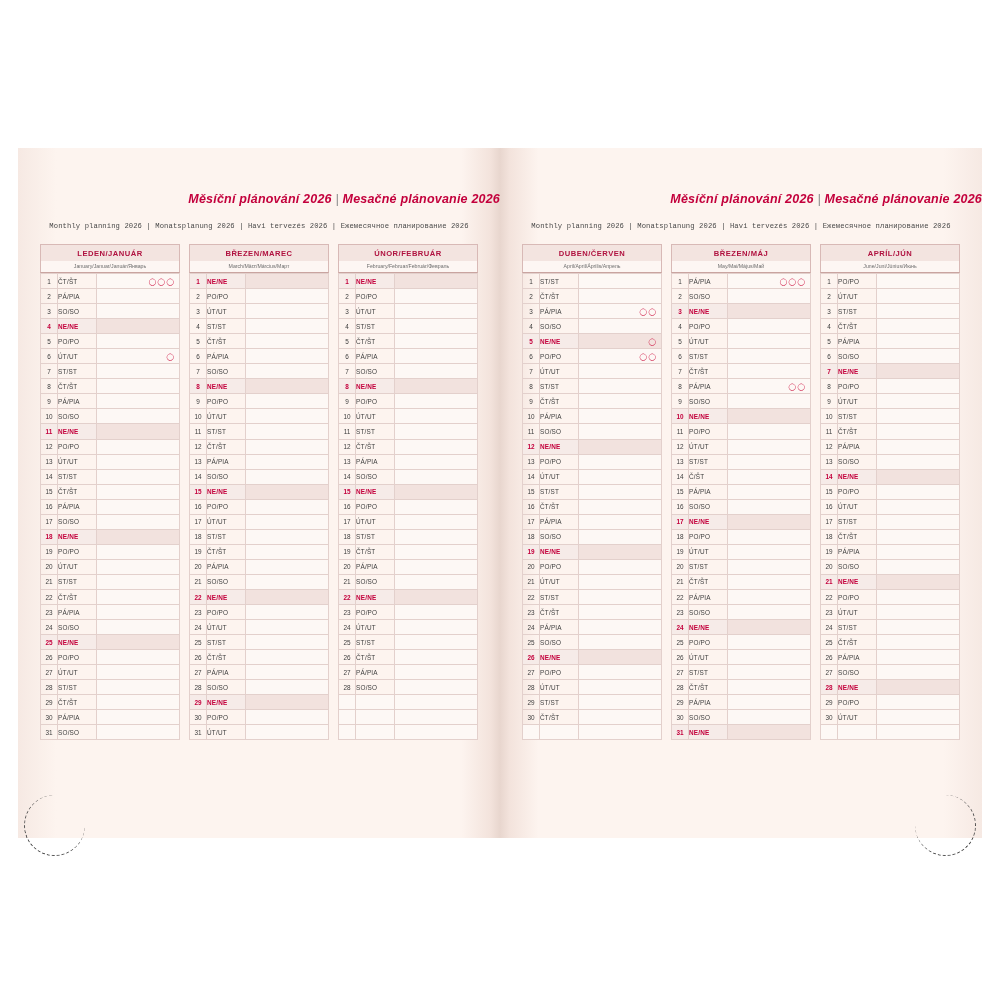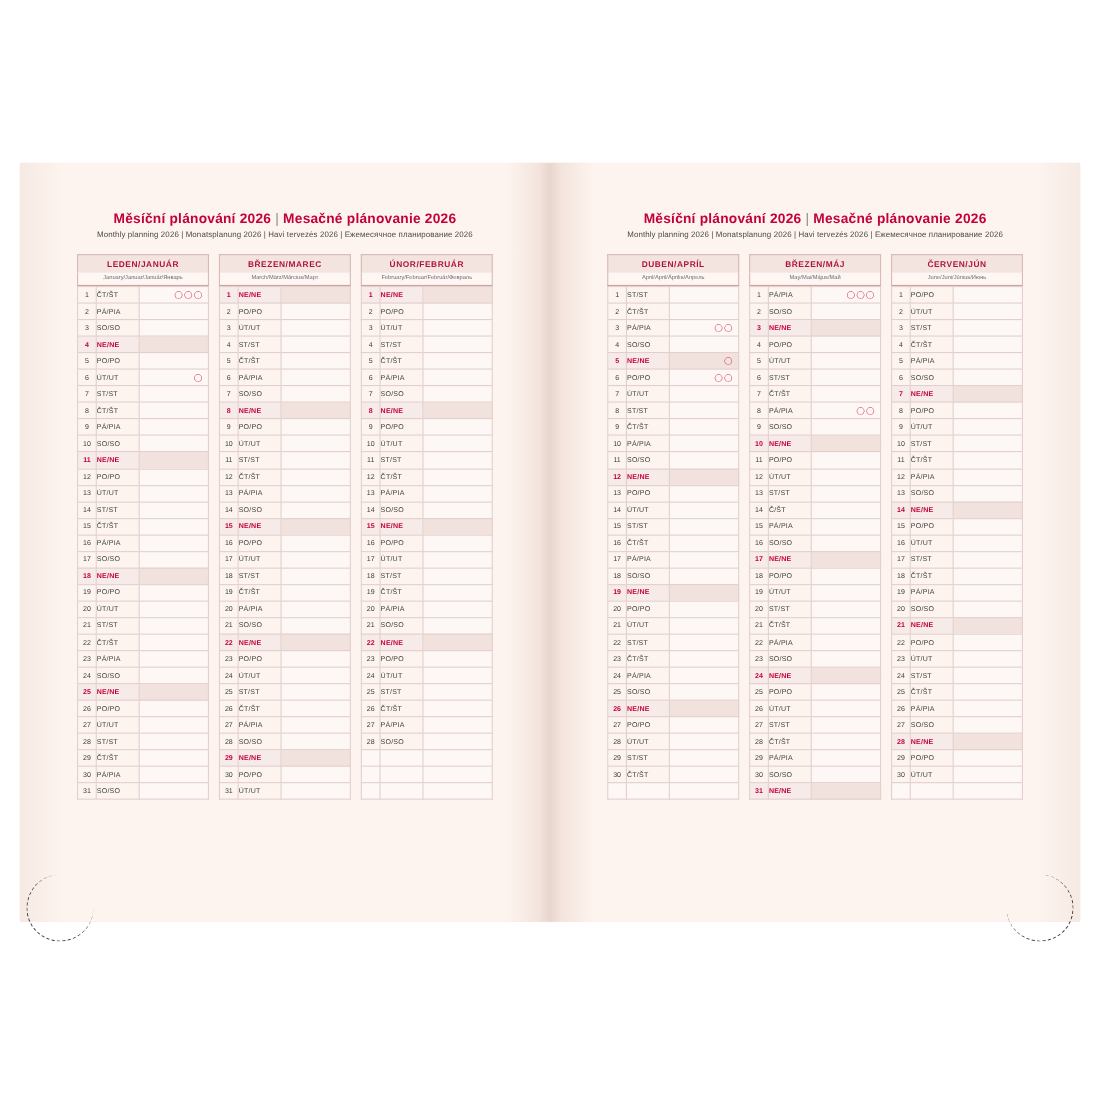--- a/index.html
+++ b/index.html
@@ -19,26 +19,26 @@
   .sheet.right{left:482px;}
 
   
   .corner{position:absolute;bottom:-18px;width:60px;height:60px;border:1px dashed #4a4a4a;border-radius:50%;}
   .corner.l{left:6px;border-top:none;border-right:none;transform:rotate(0deg);}
   .corner.r{right:6px;border-top:none;border-left:none;}
 
   .inner{position:absolute;left:0;top:0;width:100%;height:100%;}
 
   .titles{text-align:center;padding-top:44px;}
-  .title-main{font-size:12.5px;letter-spacing:.2px;font-weight:bold;color:#c3003c;}
+  .title-main{font-size:12.5px;letter-spacing:.2px;font-style:italic;font-weight:bold;color:#c3003c;text-align:right;}
   .title-main .sep{color:#8a8a8a;font-weight:normal;}
-  .title-sub{font-size:7.2px;color:#4a4a4a;margin-top:2px;letter-spacing:.1px;}
+  .title-sub{font-size:7.2px;color:#4a4a4a;margin-top:16px;letter-spacing:.1px;font-family:Liberation Mono, monospace;}
 
   .months{display:flex;justify-content:center;gap:9px;margin-top:14px;}
-  .month{width:120px;}
+  .month{width:140px;}
   .m-head{background:#f3e4e0;border:1px solid #d8b9b6;border-bottom:none;text-align:center;
           font-size:7.6px;font-weight:bold;color:#b0113f;letter-spacing:.5px;padding:4px 0 3px;}
   .m-sub{border:1px solid #d8b9b6;border-top:none;border-bottom:1px solid #c9a4a0;text-align:center;
          font-size:5.2px;color:#6d6d6d;padding:2px 0 3px;background:#fdf6f3;}
   table.days{border-collapse:collapse;width:100%;table-layout:fixed;}
   table.days td{border:1px solid #e3d0cc;height:14.05px;font-size:6.4px;color:#3d3d3d;padding:0;}
   td.num{width:16px;text-align:center;color:#5a5a5a;font-size:6.3px;}
   td.dow{width:38px;padding-left:3px;letter-spacing:.2px;}
   td.note{background:#fdf8f5;}
   tr.we td{background:#f6ebe8;}
@@ -752,21 +752,21 @@
         <div class="titles">
           <div class="title-main">
             <span>Měsíční plánování 2026</span>
             <span class="sep">|</span>
             <span>Mesačné plánovanie 2026</span>
           </div>
           <div class="title-sub">Monthly planning 2026 | Monatsplanung 2026 | Havi tervezés 2026 | Ежемесячное планирование 2026</div>
         </div>
         <div class="months">
             <div class="month">
-              <div class="m-head">DUBEN/APRÍL</div>
+              <div class="m-head">DUBEN/ČERVEN</div>
               <div class="m-sub">April/April/Április/Апрель</div>
               <table class="days">
                 <tbody>
                   <tr class="">
                     <td class="num">1</td>
                     <td class="dow">ST/ST</td>
                     <td class="note">
                       <span class="note-in"></span>
                     </td>
                   </tr>
@@ -1202,21 +1202,21 @@
                     <td class="num">31</td>
                     <td class="dow">NE/NE</td>
                     <td class="note">
                       <span class="note-in"></span>
                     </td>
                   </tr>
                 </tbody>
               </table>
             </div>
             <div class="month">
-              <div class="m-head">ČERVEN/JÚN</div>
+              <div class="m-head">APRÍL/JÚN</div>
               <div class="m-sub">June/Juni/Június/Июнь</div>
               <table class="days">
                 <tbody>
                   <tr class="">
                     <td class="num">1</td>
                     <td class="dow">PO/PO</td>
                     <td class="note">
                       <span class="note-in"></span>
                     </td>
                   </tr>

